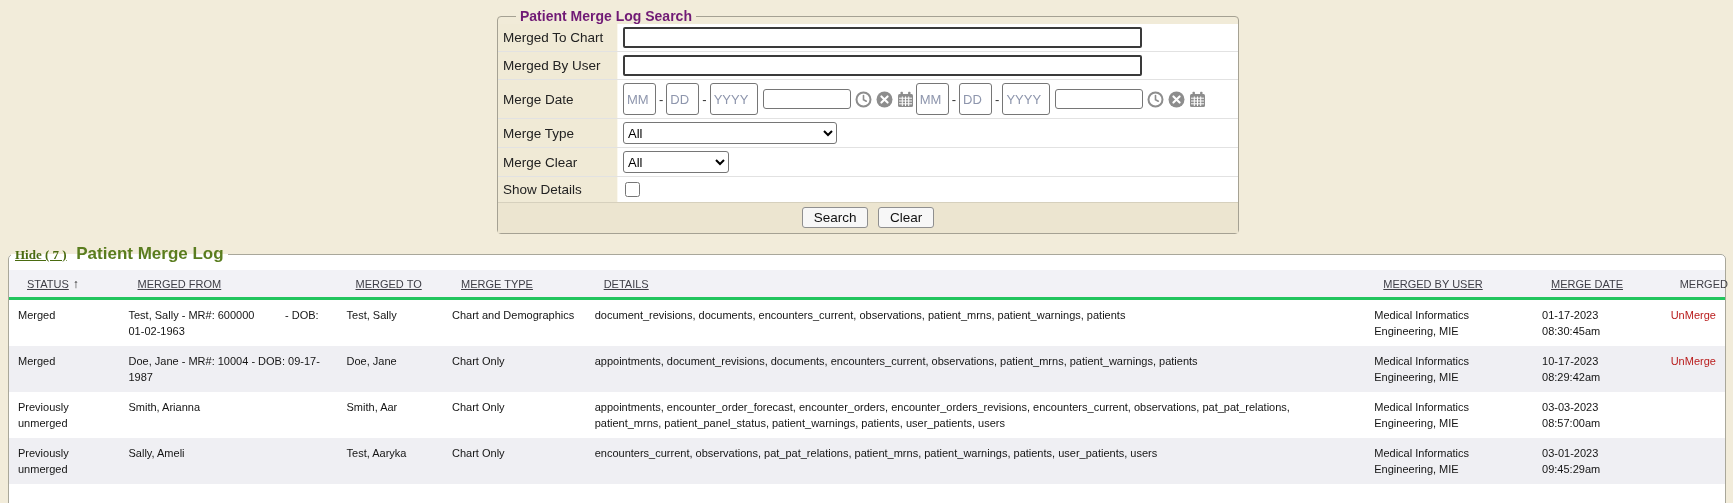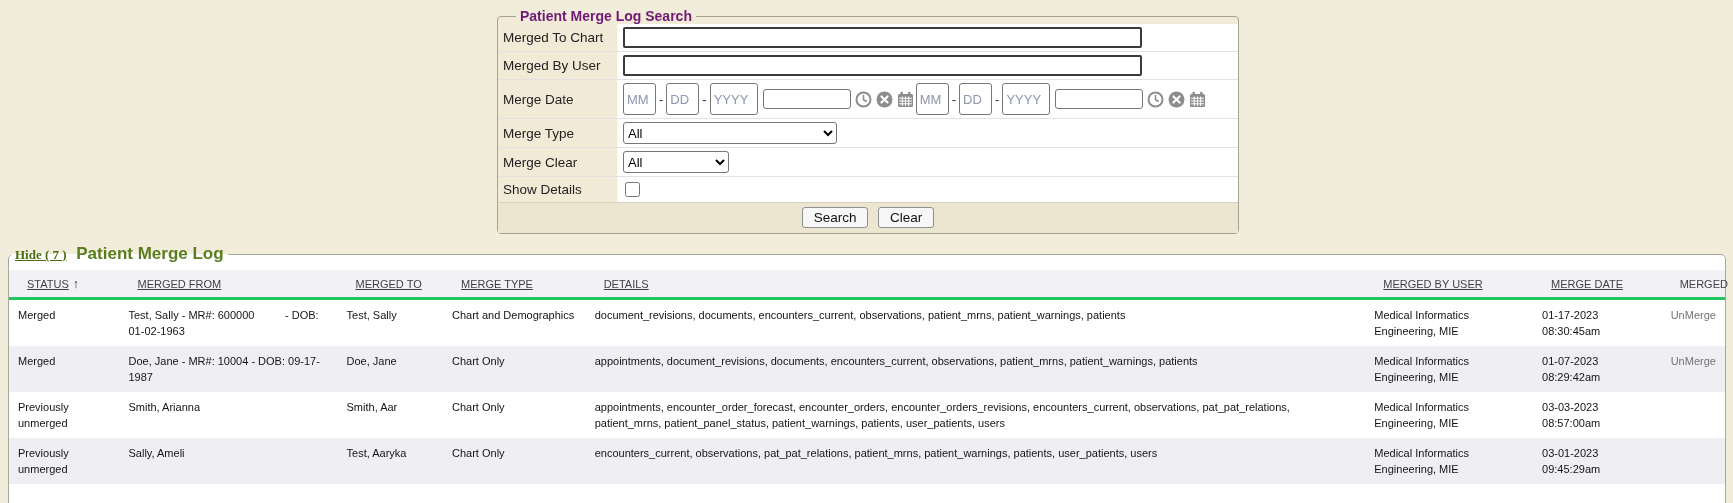--- a/index.html
+++ b/index.html
@@ -79,21 +79,21 @@
   .sort-arrow { font-weight: bold; color: #222; text-decoration: none; display: inline-block; margin-left: 4px; font-size: 12px; }
   table.log-table td {
     vertical-align: top; padding: 7px 9px; font-size: 11px; color: #141414;
     line-height: 16px;
   }
   tr.row-alt td { background: #efeff3; }
   .col-status { width: 110px; } .col-from { width: 217px; } .col-to { width: 105px; }
   .col-type { width: 142px; } .col-details { width: 776px; } .col-user { width: 167px; }
   .col-date { width: 128px; } .col-options { width: 63px; }
   td.cell-from { white-space: pre-wrap; }
-  .unmerge-link { cursor: pointer; color: #737373; text-align: center; }
+  .unmerge-link { cursor: pointer; color: #b91c1c; text-align: center; }
 </style>
 </head>
 <body>
 
 <fieldset class="search-box">
   <legend>Patient Merge Log Search</legend>
 
   <div class="form-row">
     <div class="form-label">Merged To Chart</div>
     <div class="form-value">
@@ -226,21 +226,21 @@
         <td>01-17-2023 08:30:45am</td>
         <td><span class="unmerge-link">UnMerge</span></td>
       </tr>
       <tr class="row-alt">
         <td>Merged</td>
         <td class="cell-from">Doe, Jane - MR#: 10004 - DOB: 09-17-1987</td>
         <td>Doe, Jane</td>
         <td>Chart Only</td>
         <td>appointments, document_revisions, documents, encounters_current, observations, patient_mrns, patient_warnings, patients</td>
         <td>Medical Informatics Engineering, MIE</td>
-        <td>01-07-2023 08:29:42am</td>
+        <td>10-17-2023 08:29:42am</td>
         <td><span class="unmerge-link">UnMerge</span></td>
       </tr>
       <tr>
         <td>Previously unmerged</td>
         <td class="cell-from">Smith, Arianna</td>
         <td>Smith, Aar</td>
         <td>Chart Only</td>
         <td>appointments, encounter_order_forecast, encounter_orders, encounter_orders_revisions, encounters_current, observations, pat_pat_relations, patient_mrns, patient_panel_status, patient_warnings, patients, user_patients, users</td>
         <td>Medical Informatics Engineering, MIE</td>
         <td>03-03-2023 08:57:00am</td>

